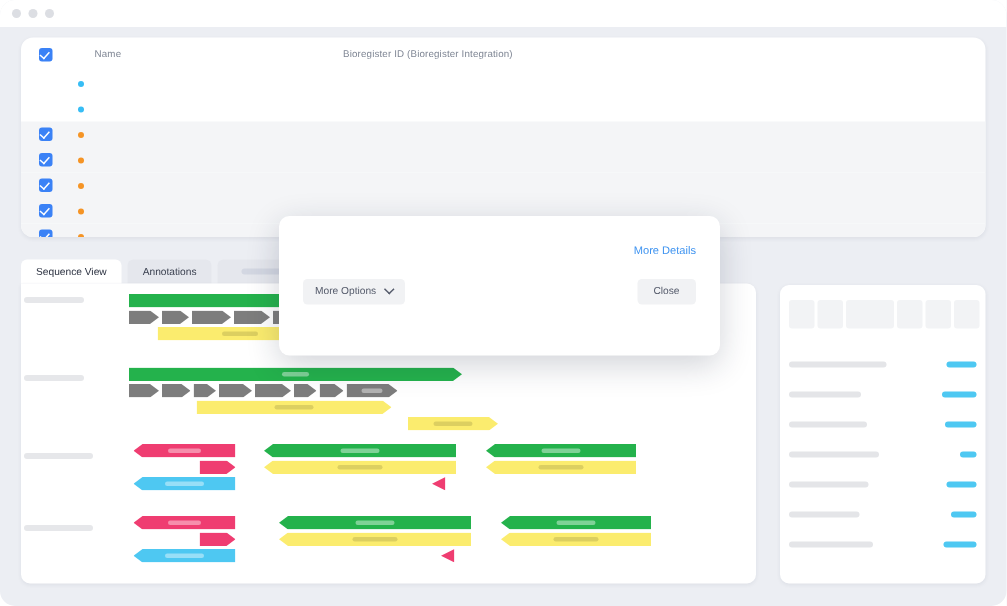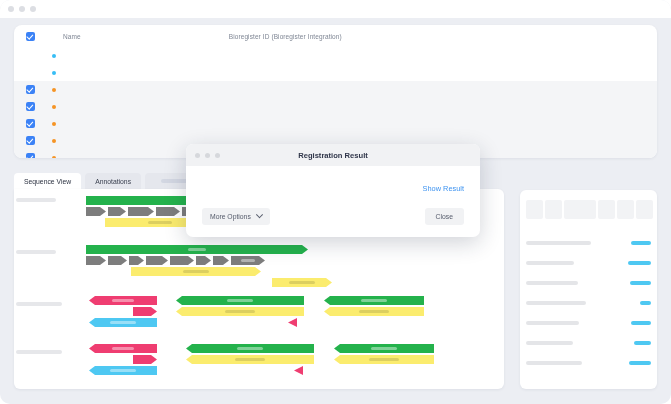--- a/index.html
+++ b/index.html
@@ -510,30 +510,22 @@
           <span class="val" style="width:17px"></span>
         </div>
         <div class="side-row" style="top:168px">
           <span class="txt" style="width:56px"></span>
           <span class="val" style="width:22px"></span>
         </div>
       </div>
   </div>
 
   <div class="modal">
-    <div class="modal-bar">
-      <div class="modal-dots">
-        <span class="m-dot"></span>
-        <span class="m-dot"></span>
-        <span class="m-dot"></span>
-      </div>
-      <div class="modal-title">Registration Result</div>
-    </div>
     <div class="modal-body">
-      <div class="show-details">Show Result</div>
+      <div class="show-details">More Details</div>
       <div class="btn btn-more">
         <span>More Options</span>
         <span class="chev"></span>
       </div>
       <div class="btn btn-close">Close</div>
     </div>
   </div>
 
 </div>
 

